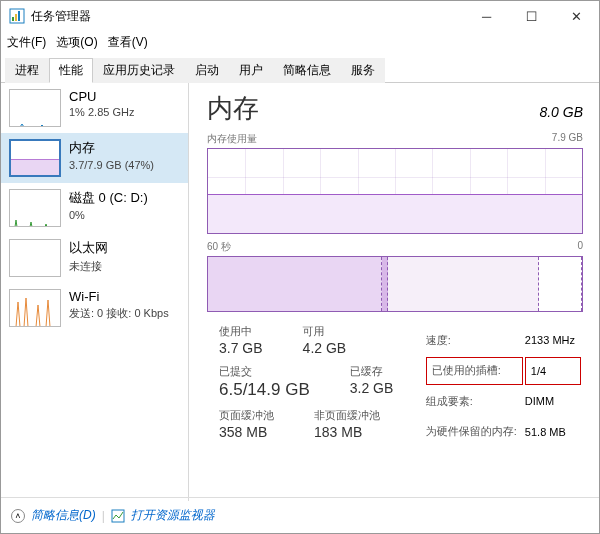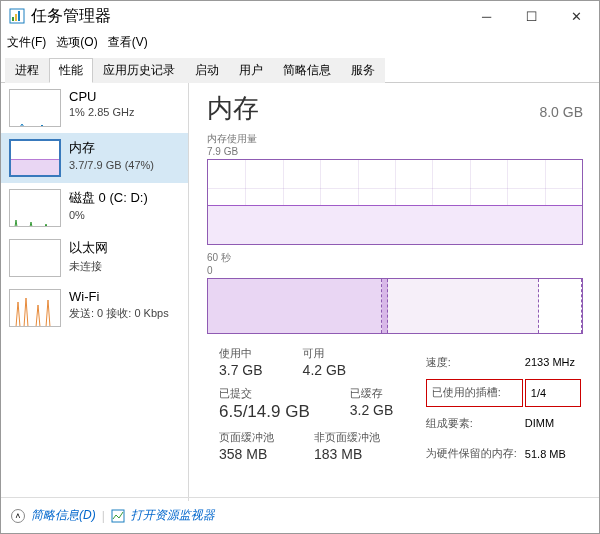--- a/index.html
+++ b/index.html
@@ -1,20 +1,20 @@
 <!DOCTYPE html>
 <html><head>
 <meta charset="utf-8">
 <style>
 * { margin: 0; padding: 0; box-sizing: border-box; font-family: "Microsoft YaHei", "Segoe UI", sans-serif; }
 body { background: #fff; width: 600px; height: 534px; overflow: hidden; border: 1px solid #999; position: relative; }
 
 .titlebar { height: 30px; display: flex; align-items: center; padding-left: 8px; }
 .titlebar .icon { width: 16px; height: 16px; margin-right: 6px; }
-.titlebar .title { font-size: 16px; flex: 1; }
+.titlebar .title { font-size: 12px; flex: 1; }
 .winbtns { display: flex; }
 .winbtn { width: 45px; height: 30px; display: flex; align-items: center; justify-content: center; font-size: 13px; color: #333; }
 
 .menubar { height: 22px; display: flex; padding-left: 6px; font-size: 12px; gap: 10px; align-items: center; }
 
 .tabbar { display: flex; font-size: 12px; border-bottom: 1px solid #ccc; padding-left: 4px; margin-top: 4px; }
 .tab { padding: 3px 9px; border: 1px solid transparent; border-bottom: none; position: relative; top: 1px; background: #f0f0f0; }
 .tab.active { background: #fff; border-color: #ccc; border-bottom: 1px solid #fff; }
 
 .content { display: flex; height: 418px; }
@@ -24,23 +24,23 @@
 .mini { width: 52px; height: 38px; border: 1px solid #bbb; background: #fff; position: relative; overflow: hidden; }
 .side-item.selected .mini { border: 2px solid #3879bc; }
 .mini-mem-fill { position: absolute; bottom: 0; left: 0; right: 0; height: 47%; background: #e9d6f3; border-top: 1px solid #b77bd6; }
 .side-label { font-size: 12px; }
 .side-title { font-size: 13px; margin-bottom: 2px; }
 .side-sub { color: #444; font-size: 11px; }
 
 .main { flex: 1; padding: 8px 16px 0 18px; position: relative; }
 .mheader { display: flex; justify-content: space-between; align-items: baseline; }
 .mtitle { font-size: 26px; font-weight: 300; color: #333; }
-.mtotal { font-size: 14px; color: #737373; }
-
-.chartlbl { font-size: 10px; color: #777; display: flex; justify-content: space-between; margin-top: 6px; flex-direction: column; }
+.mtotal { font-size: 14px; color: #000000; font-style: italic; }
+
+.chartlbl { font-size: 10px; color: #777; display: flex; justify-content: space-between; margin-top: 6px; }
 .chart { border: 1px solid #8f5bb3; height: 86px; margin-top: 2px; position: relative; background: #fff; }
 .chart .fill { position: absolute; bottom: 0; left: 0; right: 0; height: 47%; background: #f3e8fa; border-top: 1px solid #a05bc8; }
 .chart .grid { position: absolute; inset: 0; }
 .grid .gy { position: absolute; left: 0; right: 0; border-top: 1px solid rgba(143,91,179,0.15); }
 .grid .gx { position: absolute; top: 0; bottom: 0; border-left: 1px solid rgba(143,91,179,0.15); }
 
 .comp { border: 1px solid #8f5bb3; height: 56px; margin-top: 2px; display: flex; }
 .comp .seg { border-right: 1px dashed #8f5bb3; }
 .comp .seg.inuse { background: #e9d6f3; }
 .comp .seg.standby { background: #f6eff9; }

